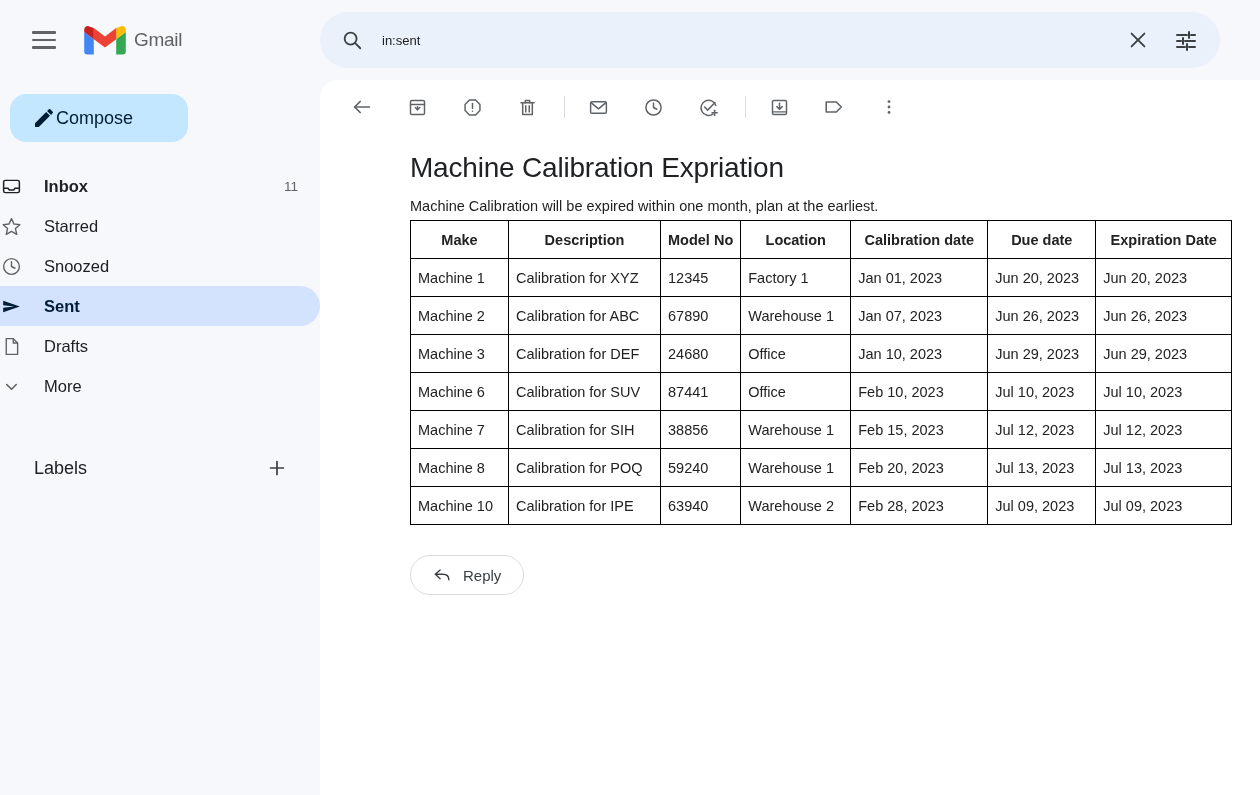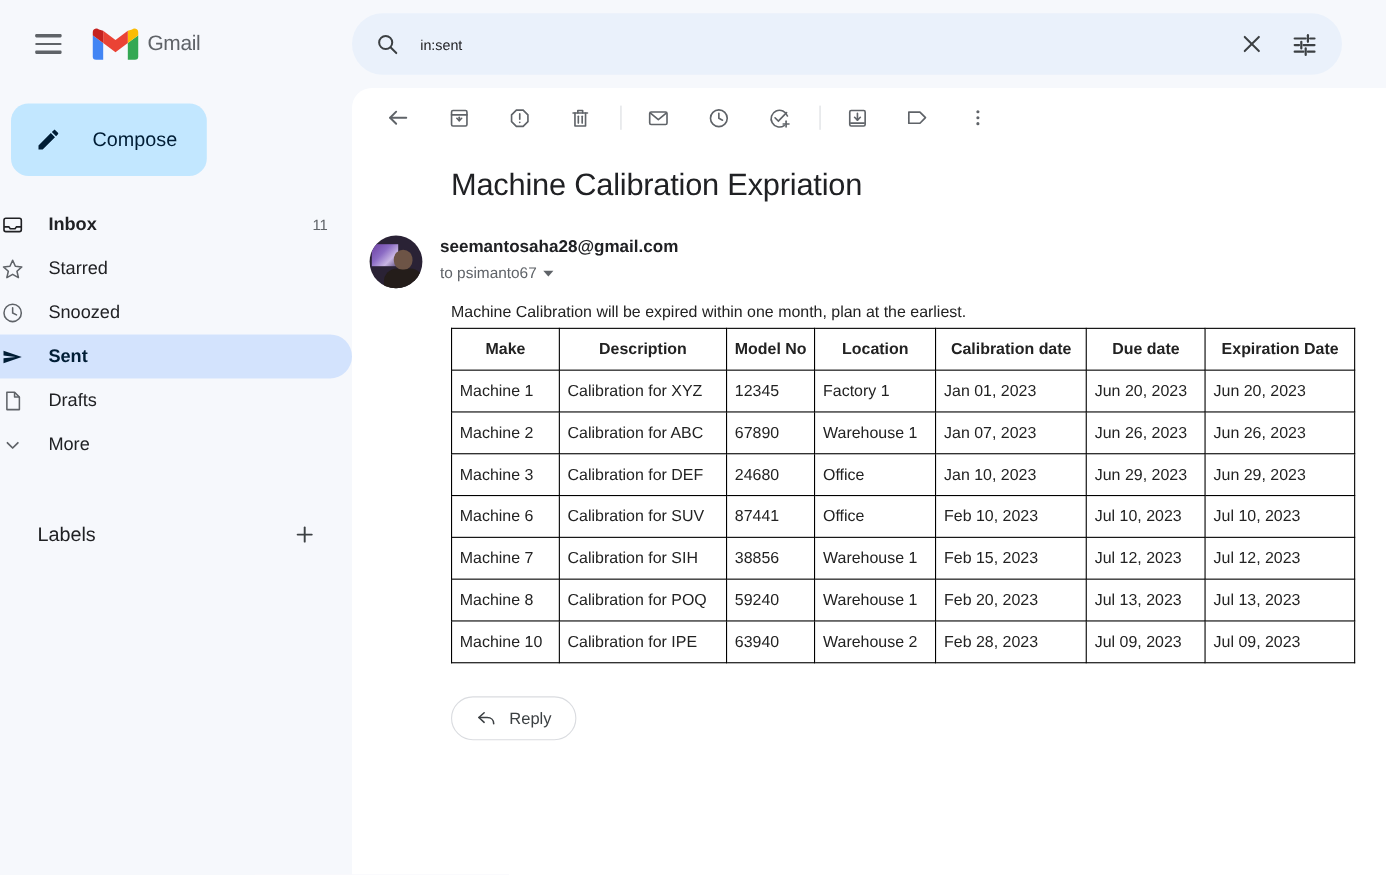--- a/index.html
+++ b/index.html
@@ -50,23 +50,23 @@
     display: flex; align-items: center; justify-content: center; cursor: pointer;
   }
   .search-btn:last-child { margin-right: 10px; }
 
   
   .sidebar {
     position: absolute; left: 0; top: 80px; width: 320px; height: 715px;
     background: #f6f8fc; padding-top: 14px;
   }
   .compose {
-    margin-left: 10px; width: 178px; height: 66px;
+    margin-left: 10px; width: 178px; height: 48px;
     background: #c2e7ff; border-radius: 16px;
-    display: flex; align-items: center; gap: 28px;
+    display: flex; align-items: center; gap: 0;
     padding-left: 22px; cursor: pointer; border: none;
     font-family: "Liberation Sans", sans-serif;
   }
   .compose-label { font-size: 18px; color: #001d35; }
 
   .navlist { margin-top: 24px; }
   .navitem {
     height: 40px; display: flex; align-items: center;
     padding-right: 22px;
     border-top-right-radius: 20px; border-bottom-right-radius: 20px;
@@ -369,36 +369,20 @@
         <svg width="20" height="20" viewBox="0 0 24 24" fill="#5f6368">
           <circle cx="12" cy="5.5" r="1.7"></circle>
             <circle cx="12" cy="12" r="1.7"></circle>
             <circle cx="12" cy="18.5" r="1.7"></circle>
         </svg>
       </button>
     </div>
 
     <h1 class="subject">Machine Calibration Expriation</h1>
 
-    <div class="sender-block">
-      <div class="avatar">
-        <div class="av-sky"></div>
-        <div class="av-body"></div>
-        <div class="av-head"></div>
-      </div>
-      <div class="sender-meta">
-        <div class="sender-email">seemantosaha28@gmail.com</div>
-        <div class="sender-to">
-          <span>to psimanto67</span>
-          <svg width="11" height="11" viewBox="0 0 12 12">
-            <polygon points="1,3.5 11,3.5 6,9" fill="#5f6368"></polygon>
-          </svg>
-        </div>
-      </div>
-    </div>
 
     <div class="body-text">Machine Calibration will be expired within one month, plan at the earliest.</div>
 
     <div class="tbl-wrap">
       <table class="data">
         <thead>
           <tr>
             <th class="c0">Make</th>
             <th class="c1">Description</th>
             <th class="c2">Model No</th>

